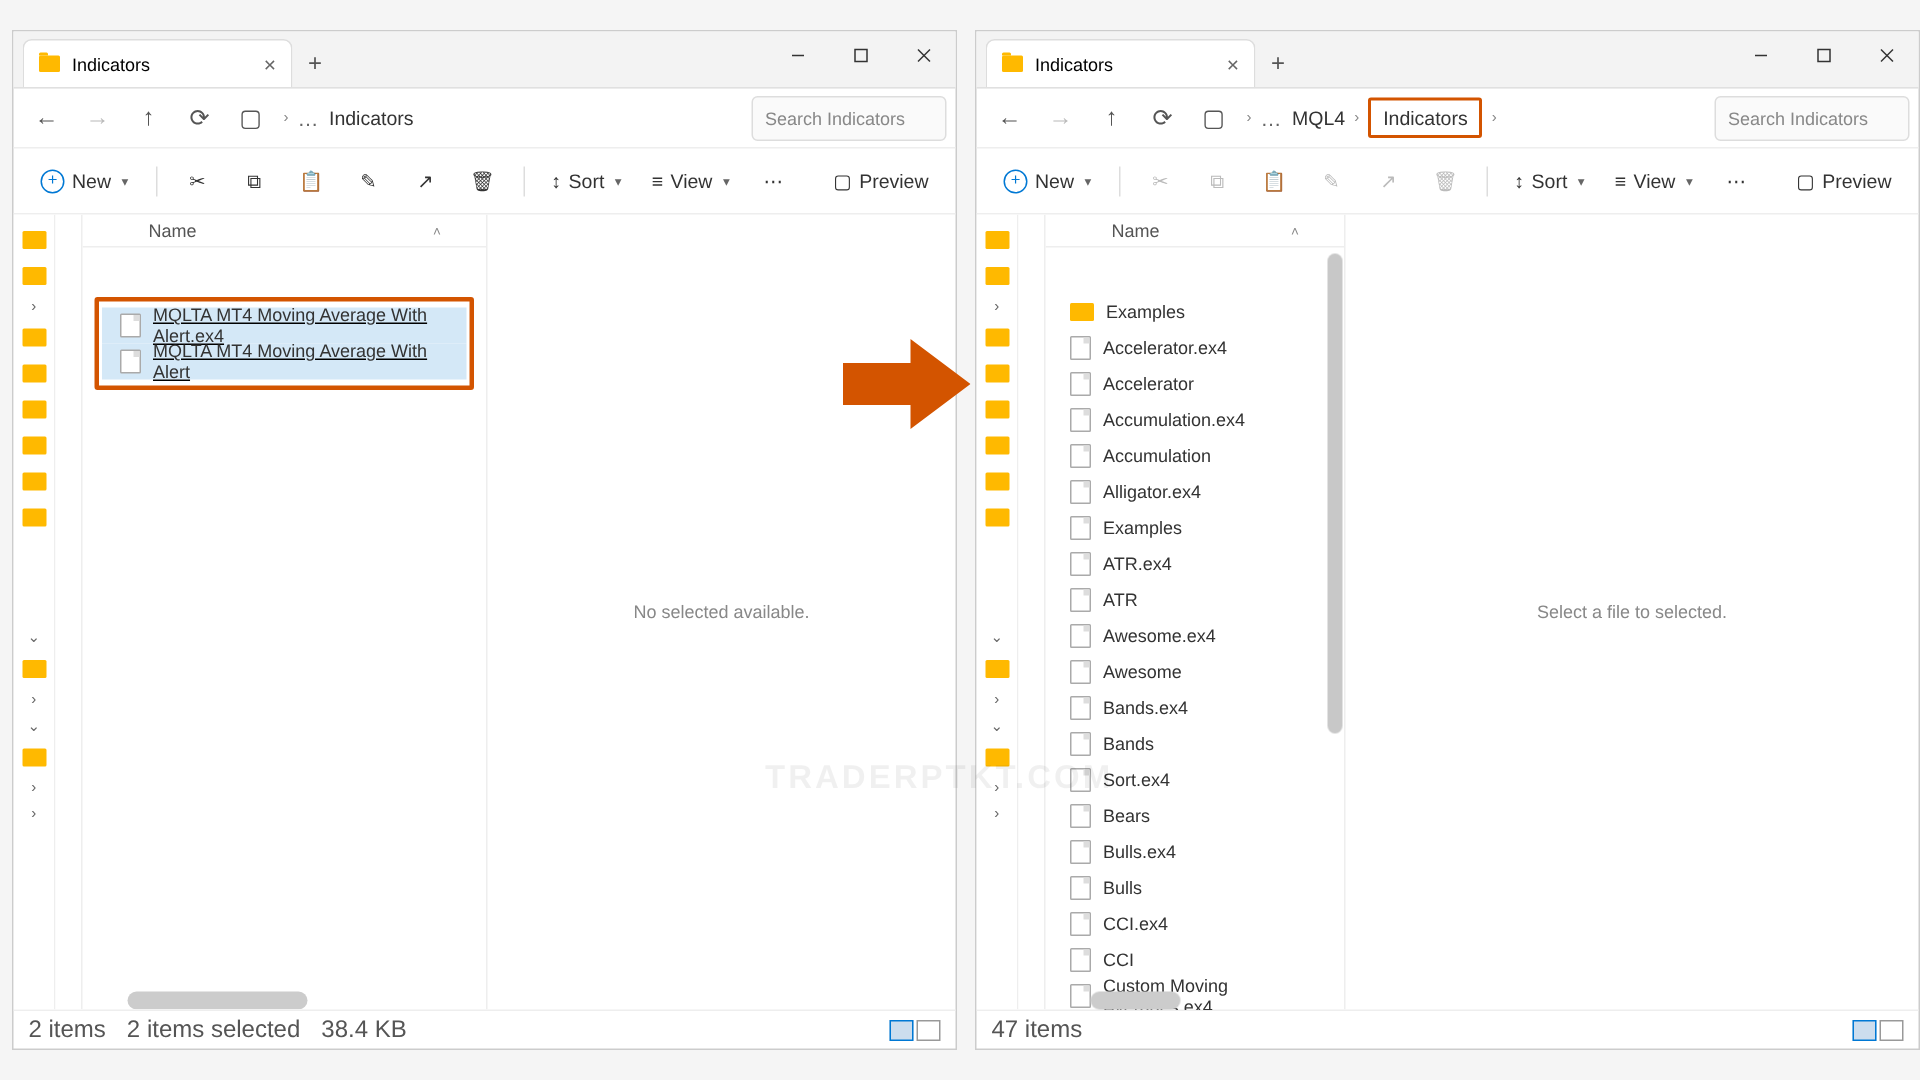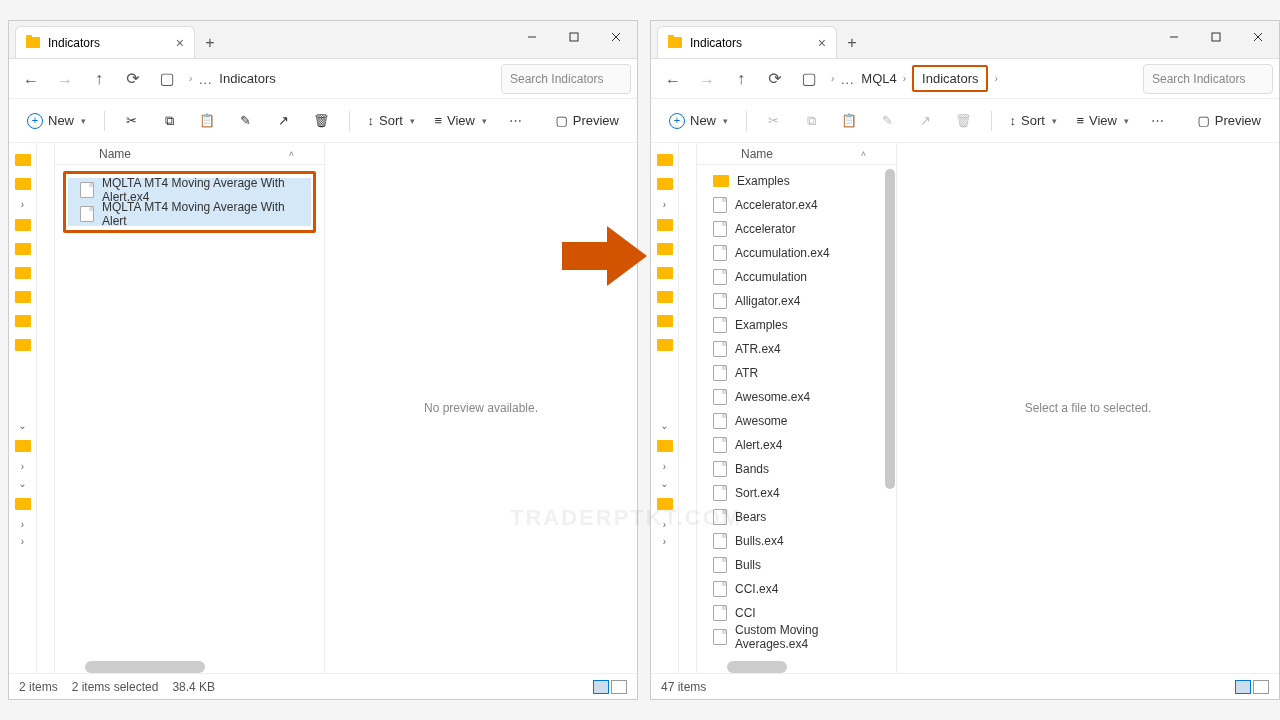--- a/index.html
+++ b/index.html
@@ -28,32 +28,32 @@
 .tbtn { height:30px; padding:0 8px; display:flex; align-items:center; gap:5px; font-size:13px; color:#333; border-radius:4px; cursor:pointer; }
 .tbtn.icon-only { width:34px; justify-content:center; padding:0; }
 .tbtn.disabled { color:#bbb; }
 .tbtn .plus-circle { width:16px; height:16px; border:1.3px solid #0078d4; border-radius:50%; display:flex; align-items:center; justify-content:center; color:#0078d4; font-size:11px; line-height:1; }
 .tbtn .chev { font-size:9px; color:#666; margin-left:2px; }
 .divider { width:1px; height:20px; background:#ddd; margin:0 6px; }
 .content { flex:1; display:flex; overflow:hidden; position:relative; }
 .navpane { width:28px; background:#fff; border-right:1px solid #eee; display:flex; flex-direction:column; padding-top:8px; gap:6px; align-items:center; }
 .navpane .folder-stub { width:16px; height:12px; background:#ffb900; border-radius:1px; margin:3px 0; }
 .navpane .expand { font-size:10px; color:#666; }
-.filepane { width:270px; border-right:1px solid #eee; display:flex; flex-direction:column; overflow:hidden; position:relative; }
+.filepane { width:270px; border-right:1px solid #eee; display:flex; flex-direction:column; overflow:hidden; position:relative;gap:27px; }
 .colheader { height:22px; display:flex; align-items:center; padding-left:44px; font-size:12px; color:#555; border-bottom:1px solid #eee; position:relative; }
 .colheader .sortarrow { position:absolute; right:30px; font-size:9px; color:#888; }
 .filelist { flex:1; overflow-y:auto; padding:4px; position:relative; }
 .filerow { height:24px; display:flex; align-items:center; padding-left:12px; gap:8px; font-size:12px; color:#333; }
 .filerow.selected { background:#d4e8f7; }
 .file-icon { width:14px; height:16px; border:1px solid #aaa; border-radius:1px; background:#fff; position:relative; flex-shrink:0; }
 .file-icon::after { content:""; position:absolute; top:0; right:0; width:4px; height:4px; background:#ddd; }
 .folder-icon-lg { width:16px; height:12px; background:#ffb900; border-radius:1px; flex-shrink:0; }
-.highlight-box { border:3px solid #d35400; padding:4px 2px; margin:2px 4px; border-radius:2px; }
+.highlight-box { border:3px solid #d35400; padding:4px 2px; margin:2px 4px; border-radius:2px;text-decoration:underline; }
 .preview { flex:1; display:flex; align-items:center; justify-content:center; font-size:12px; color:#888; }
-.statusbar { height:26px; border-top:1px solid #eee; display:flex; align-items:center; padding:0 10px; font-size:12px; color:#555; gap:14px; }
+.statusbar { height:26px; border-top:1px solid #eee; display:flex; align-items:center; padding:0 10px; font-size:16px; color:#555; gap:14px; }
 .statusbar .viewtoggle { margin-left:auto; display:flex; gap:2px; }
 .viewtoggle .vm { width:16px; height:14px; border:1px solid #999; }
 .viewtoggle .vm.active { background:#cde; border-color:#0078d4; }
 .arrow-annotation { position:absolute; left:562px; top:222px; width:85px; height:68px; }
 .arrow-annotation svg { width:100%; height:100%; }
 .watermark { position:absolute; left:510px; top:505px; font-size:22px; font-weight:600; color:rgba(0,0,0,0.06); letter-spacing:2px; }
 .hscroll { position:absolute; bottom:0; left:30px; height:12px; width:120px; background:#ccc; border-radius:6px; }
 .vscroll-thumb { position:absolute; right:1px; top:26px; width:10px; height:320px; background:#c8c8c8; border-radius:5px; }
 </style>
 </head>
@@ -153,21 +153,21 @@
             </div>
           <div class="filerow selected">
               <span class="file-icon"></span>
               <span>MQLTA MT4 Moving Average With Alert</span>
             </div>
         </div>
         <div class="hscroll"></div>
       </div>
     </div>
     <div class="preview">
-        <span>No preview available.</span>
+        <span>No selected available.</span>
       </div>
   </div>
   <div class="statusbar">
     <span>2 items</span>
     <span>2 items selected</span>
     <span>38.4 KB</span>
     <div class="viewtoggle">
         <div class="vm active"></div>
         <div class="vm"></div>
       </div>
@@ -303,21 +303,21 @@
           <div class="filerow">
             <span class="file-icon"></span>
             <span>Awesome.ex4</span>
           </div>
           <div class="filerow">
             <span class="file-icon"></span>
             <span>Awesome</span>
           </div>
           <div class="filerow">
             <span class="file-icon"></span>
-            <span>Alert.ex4</span>
+            <span>Bands.ex4</span>
           </div>
           <div class="filerow">
             <span class="file-icon"></span>
             <span>Bands</span>
           </div>
           <div class="filerow">
             <span class="file-icon"></span>
             <span>Sort.ex4</span>
           </div>
           <div class="filerow">

